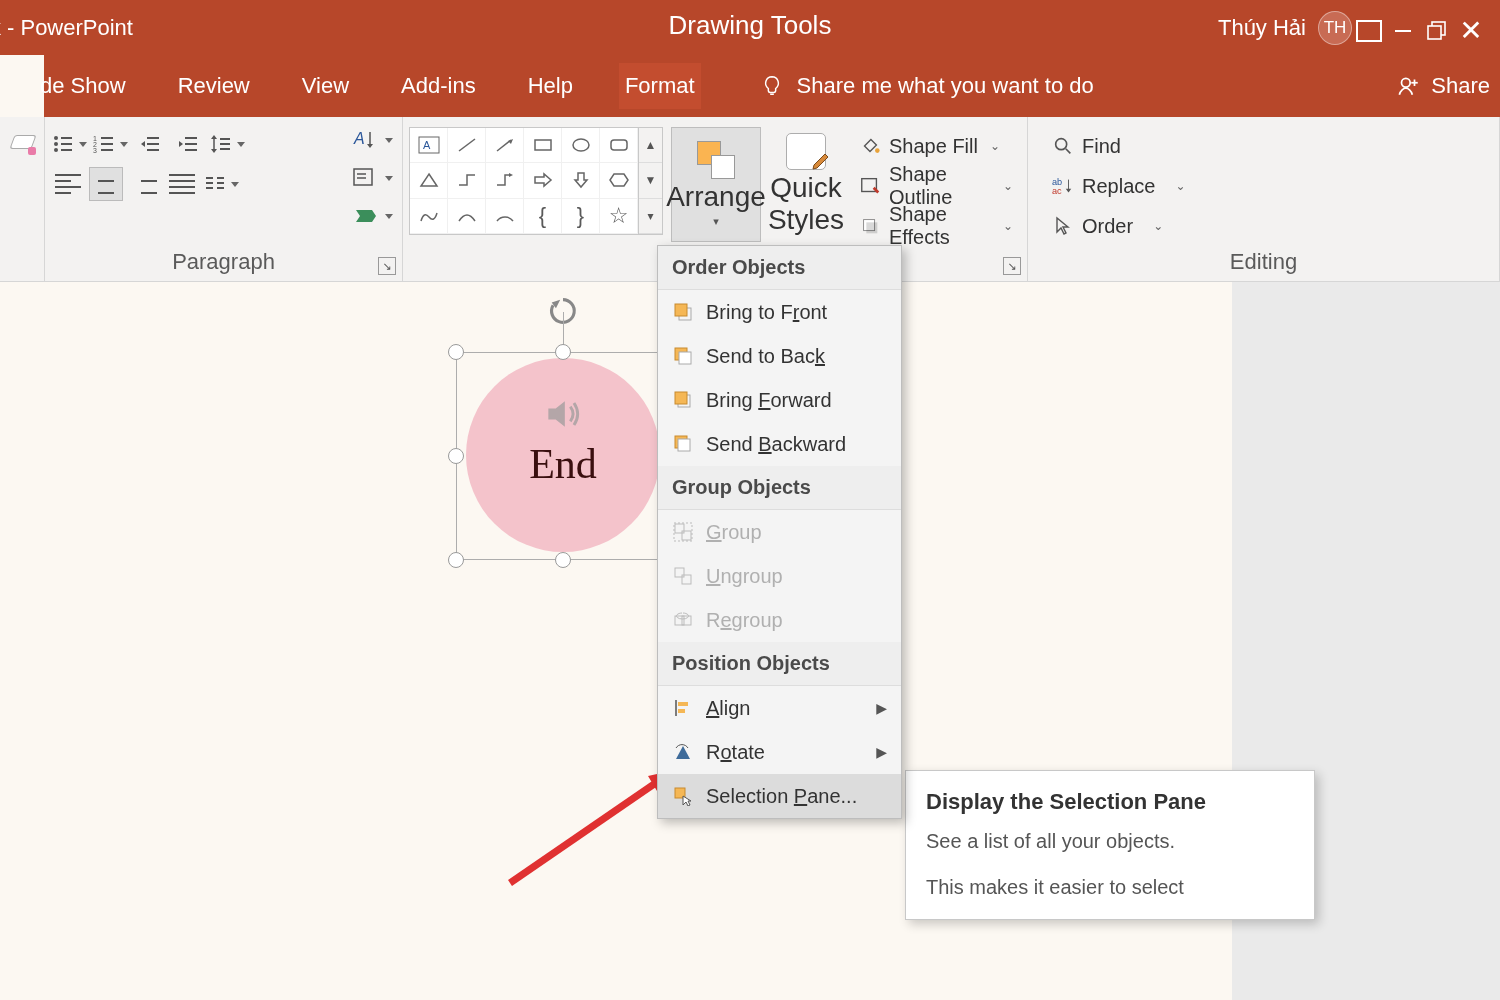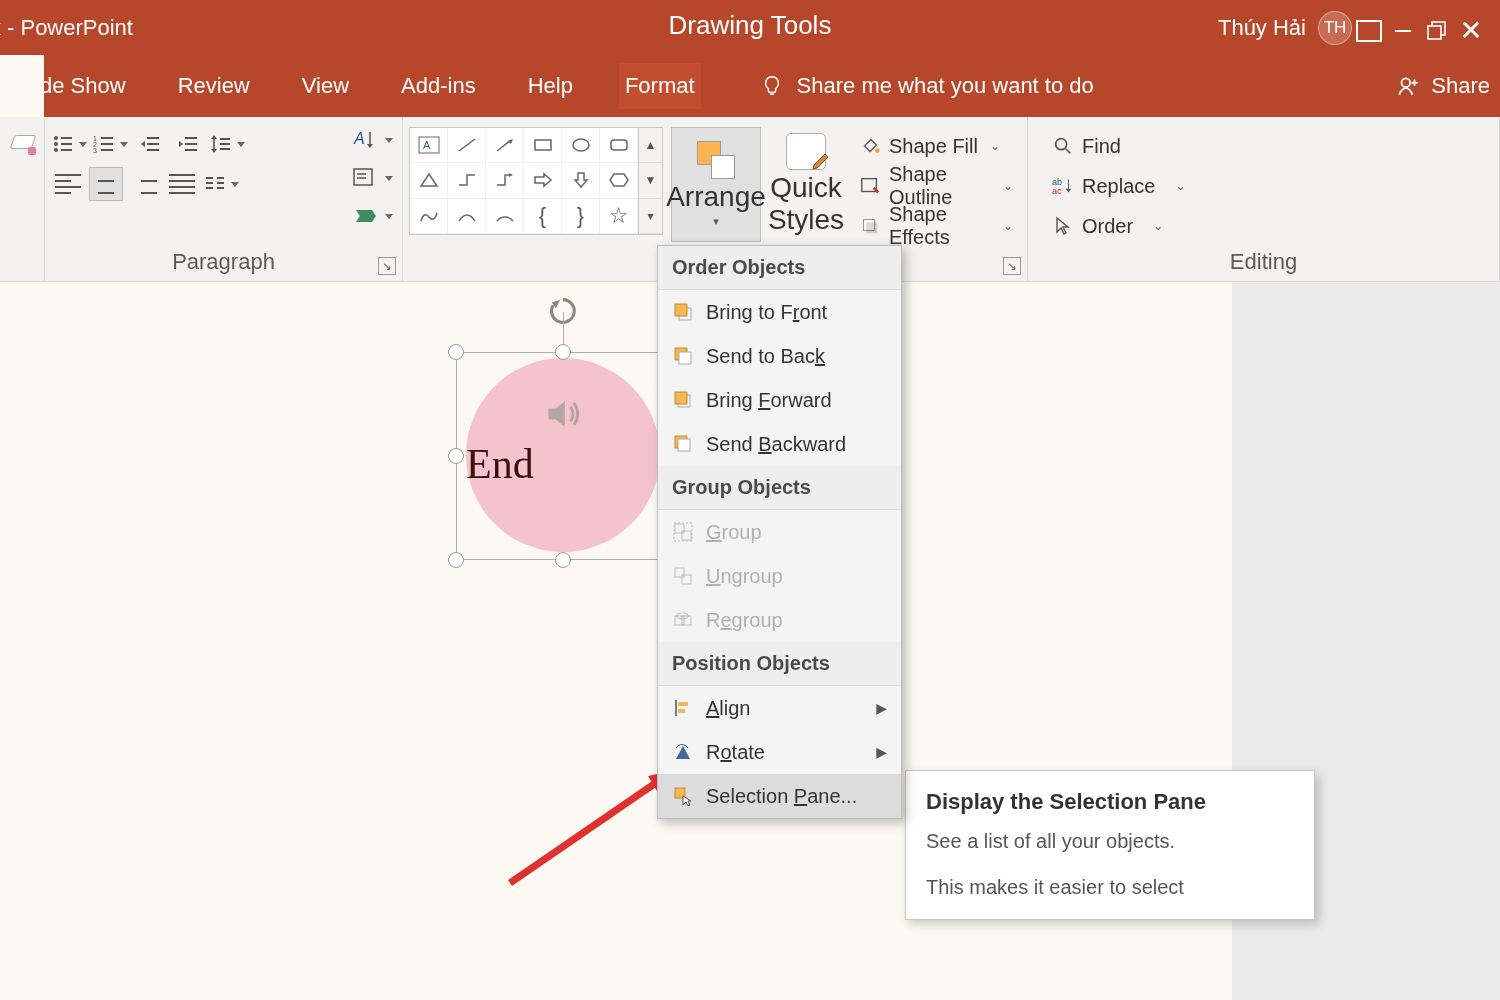--- a/index.html
+++ b/index.html
@@ -64,21 +64,21 @@
   .slidewrap { position: absolute; left: 0; top: 0; width: 1232px; height: 718px; background: #fcf8f2; }
   .slidewrap-right { position: absolute; right: 0; top: 0; width: 268px; height: 718px; background: #eaeaea; }
 
   
   .sel-shape { position: absolute; left: 456px; top: 70px; width: 214px; height: 208px; }
   .selrect { position: absolute; inset: 0; border: 1.5px solid #adadad; }
   .handle { position: absolute; width: 16px; height: 16px; background: #fff; border: 1.5px solid #9a9a9a; border-radius: 50%; }
   .rot-handle { position: absolute; left: 50%; transform: translateX(-50%); top: -58px; color: #888; }
   .rot-line { position: absolute; left: 50%; top: -40px; width: 0; height: 40px; border-left: 1.5px solid #adadad; }
 
-  .pink-circle { position: absolute; left: 10px; top: 6px; width: 194px; height: 194px; border-radius: 50%; background: #f4c3cb; display: flex; align-items: center; }
+  .pink-circle { position: absolute; left: 10px; top: 6px; width: 194px; height: 194px; border-radius: 50%; background: #f4c3cb; display: flex; align-items: center; justify-content: center; }
   .circle-label { font-family: Georgia, serif; font-size: 42px; color: #3a0f0f; margin-top: 18px; }
   .speaker { position: absolute; left: 50%; transform: translateX(-50%); top: 34px; color: #9a9a9a; opacity: .7; }
 
   
   .arrange-menu { position: absolute; left: 657px; top: 245px; width: 245px; background: #f4f4f4; border: 1px solid #bdbdbd; box-shadow: 4px 4px 10px rgba(0,0,0,.25); z-index: 50; }
   .menu-header { background: #eeeeee; padding: 10px 14px; font-size: 20px; font-weight: 600; color: #4a4a4a; border-bottom: 1px solid #ddd; }
   .menu-item { display: flex; align-items: center; gap: 12px; padding: 8px 14px; font-size: 20px; color: #333; cursor: pointer; height: 44px; position: relative; }
   .menu-item.disabled { color: #b0b0b0; }
   .menu-item.hover { background: #dcdcdc; }
   .menu-icon { width: 22px; height: 22px; display: flex; align-items: center; justify-content: center; flex-shrink: 0; }

